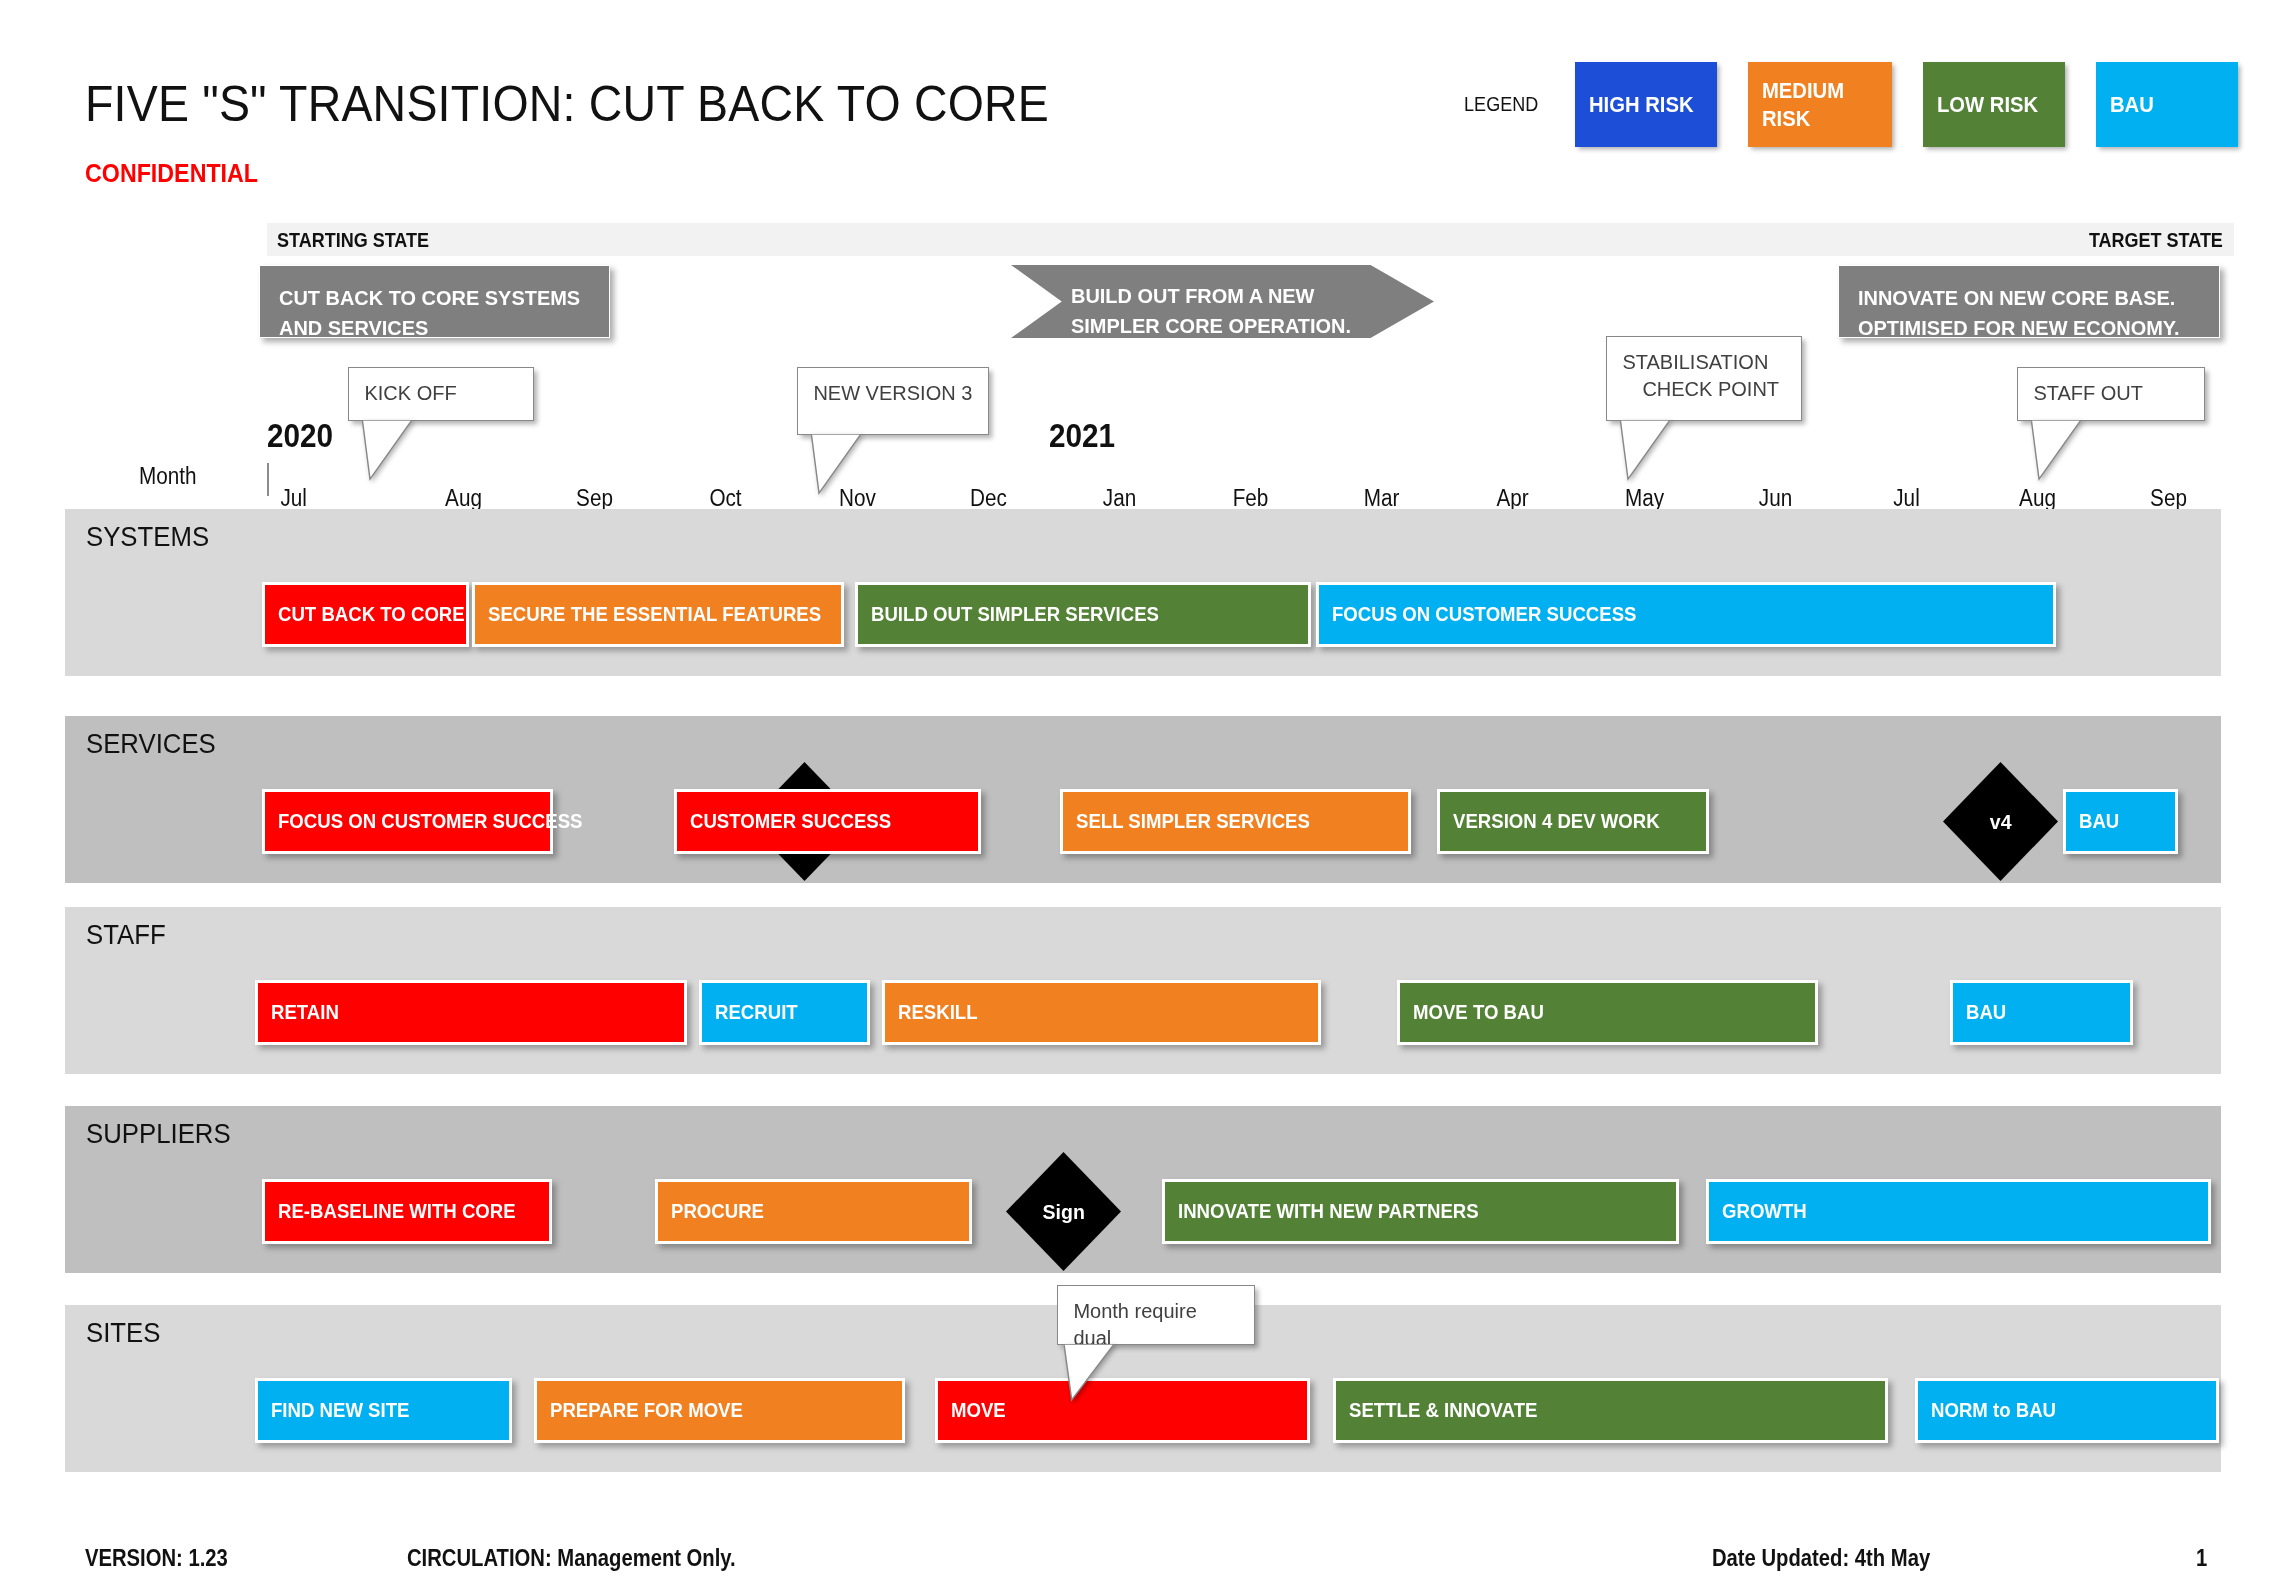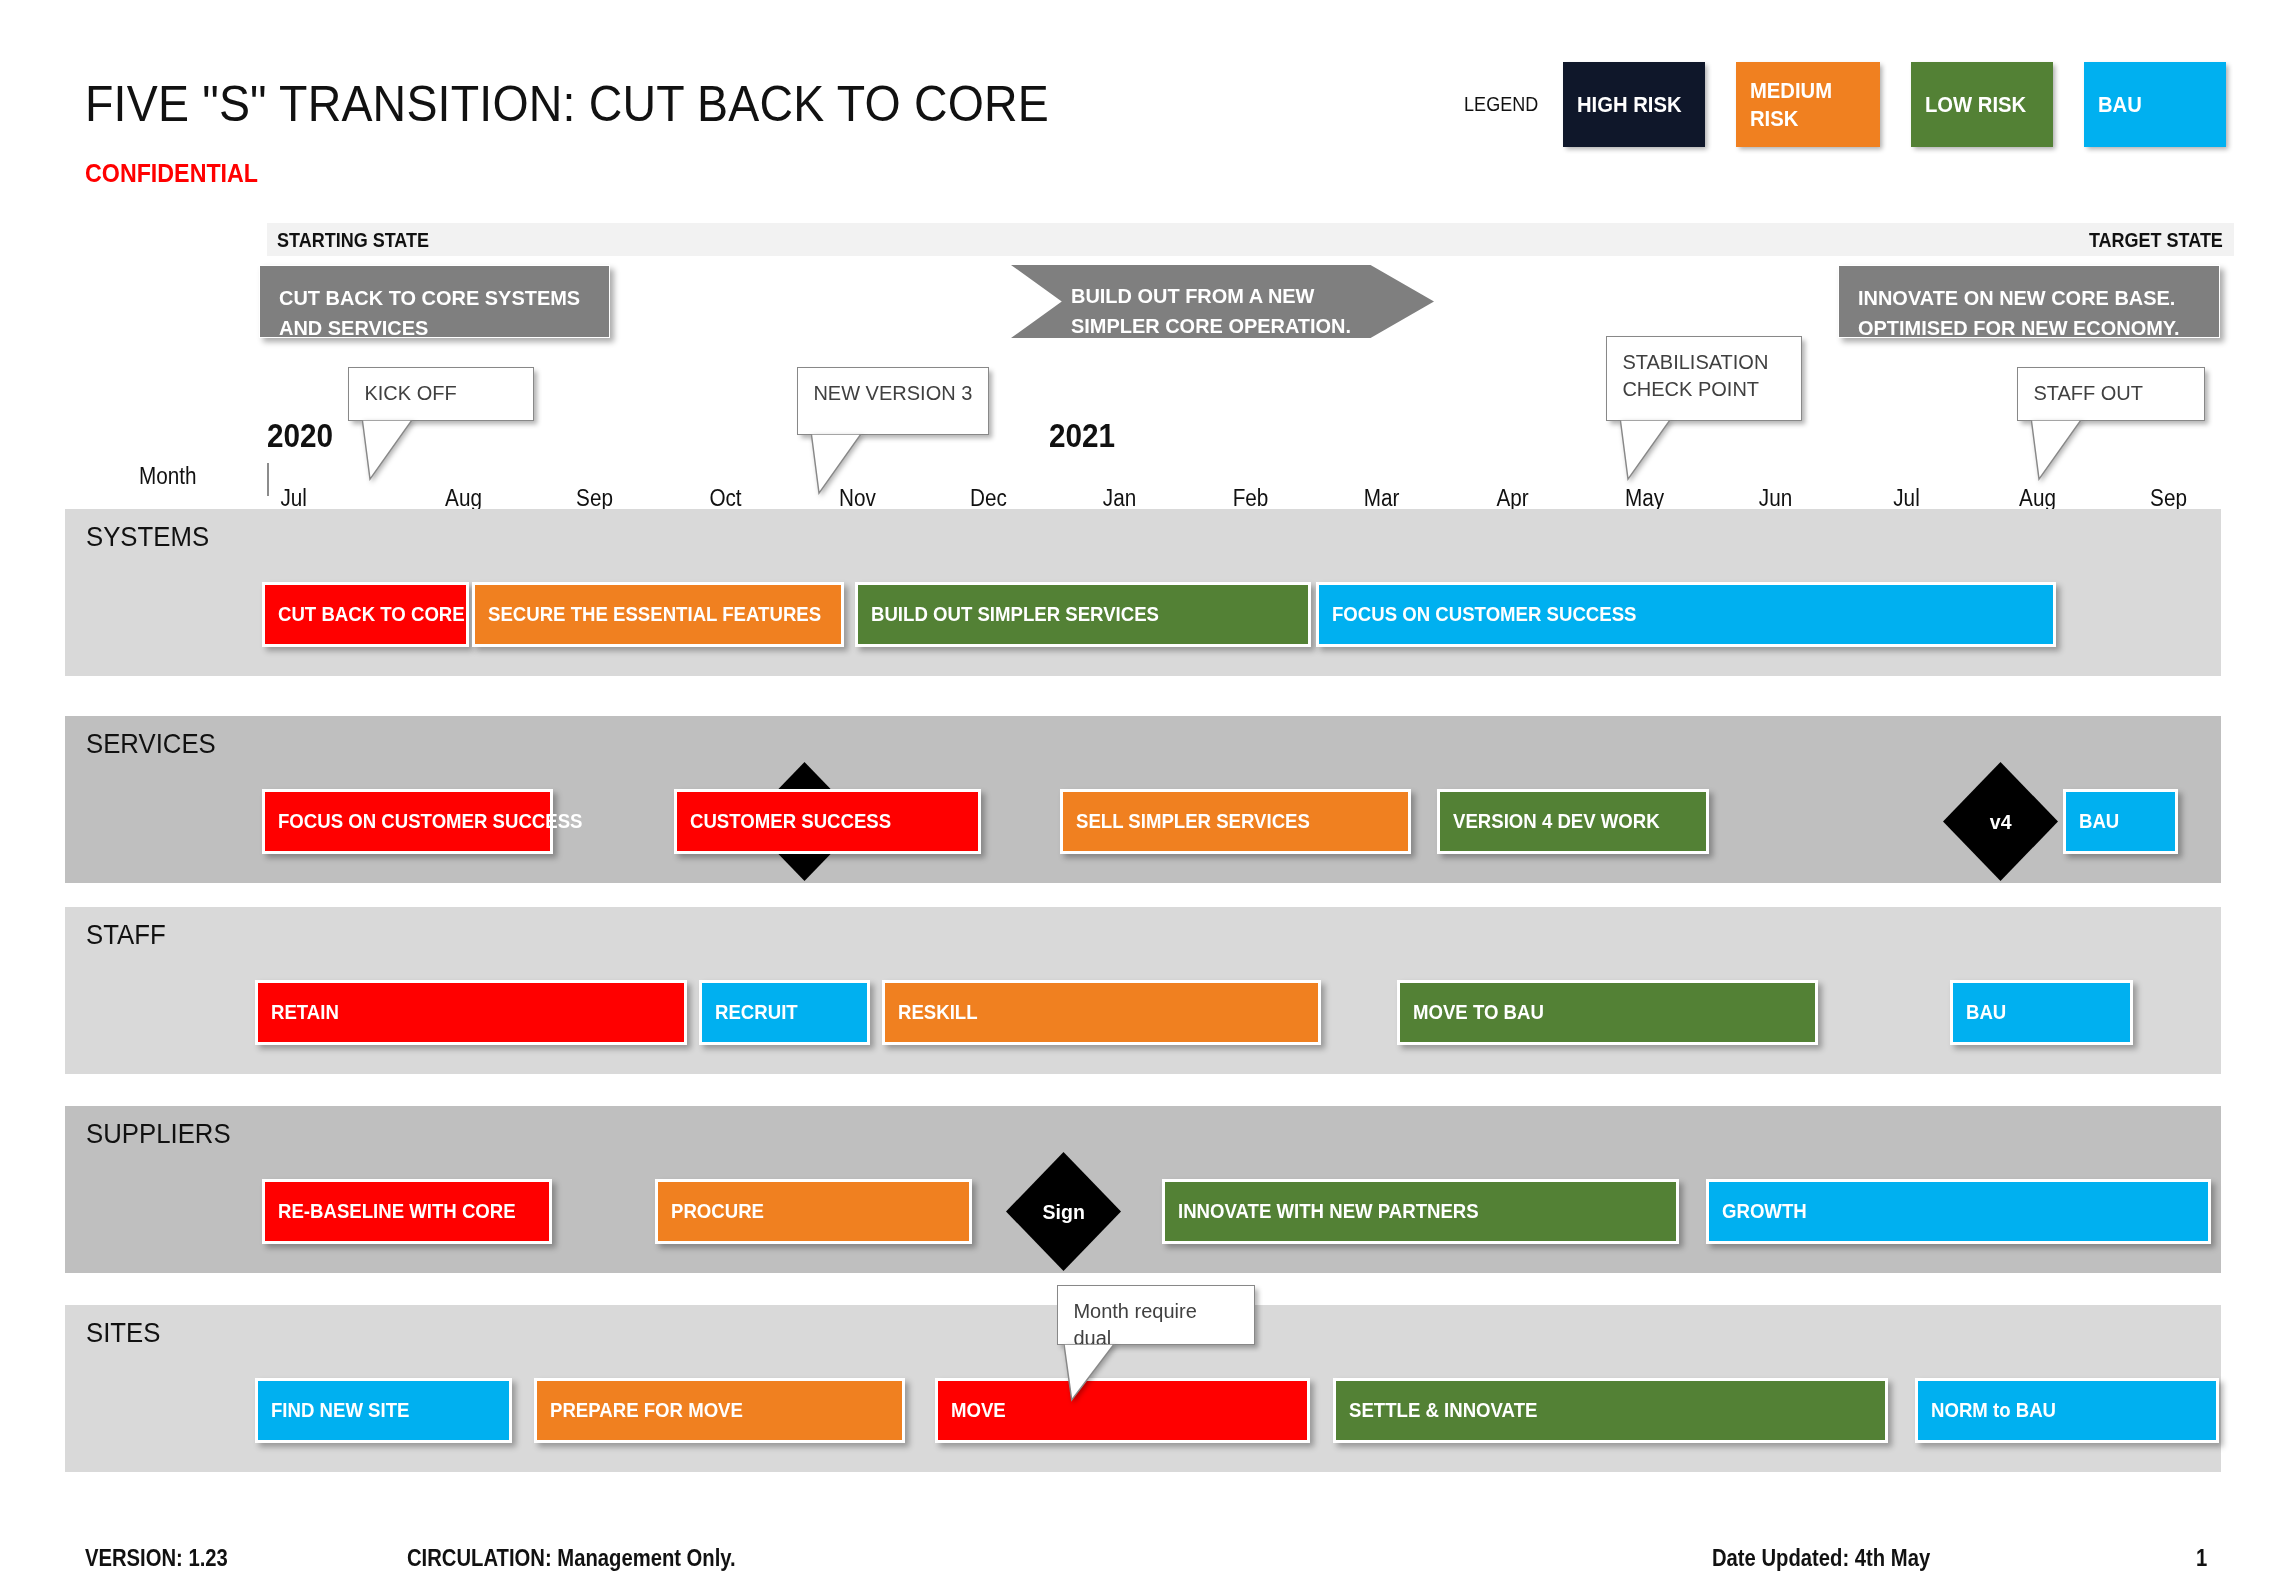--- a/index.html
+++ b/index.html
@@ -107,21 +107,21 @@
 </style>
 </head>
 <body>
 
 <div class="abs" id="title">FIVE "S" TRANSITION: CUT BACK TO CORE</div>
 <div class="abs" id="confidential">CONFIDENTIAL</div>
 
 <div class="abs" id="legend-wrap">
   <div id="legend-label">LEGEND</div>
 
-  <div class="legend-chip" style="background:#0f172a;">
+  <div class="legend-chip" style="background:#1d4ed8;margin-left:12px;">
     <span>HIGH RISK</span>
   </div>
   <div class="legend-chip" style="background:#f08020;width:144px;">
     <span style="white-space:normal;">MEDIUM RISK</span>
   </div>
   <div class="legend-chip" style="background:#538135;">
     <span>LOW RISK</span>
   </div>
   <div class="legend-chip" style="background:#00b0f0;margin-right:0;">
     <span>BAU</span>
@@ -163,21 +163,21 @@
   <span>NEW VERSION 3</span>
   <div class="tail">
     <svg width="77" height="61" viewBox="0 0 80 64">
         <polygon points="0,0 52,0 8,62" fill="#ffffff" stroke="#888" stroke-width="1.5"></polygon>
       </svg>
   </div>
 </div>
 
 <div class="abs callout" id="co3" style="left:1606px;top:336px;width:196px;height:85px;">
   <span style="display:block;">STABILISATION</span>
-  <span style="display:block;">CHECK POINT</span>
+  <span style="display:block;margin-left:20px;">CHECK POINT</span>
   <div class="tail">
     <svg width="77" height="61" viewBox="0 0 80 64">
         <polygon points="0,0 52,0 8,62" fill="#ffffff" stroke="#888" stroke-width="1.5"></polygon>
       </svg>
   </div>
 </div>
 
 <div class="abs callout" id="co4" style="left:2017px;top:367px;width:188px;height:54px;">
   <span>STAFF OUT</span>
   <div class="tail">

